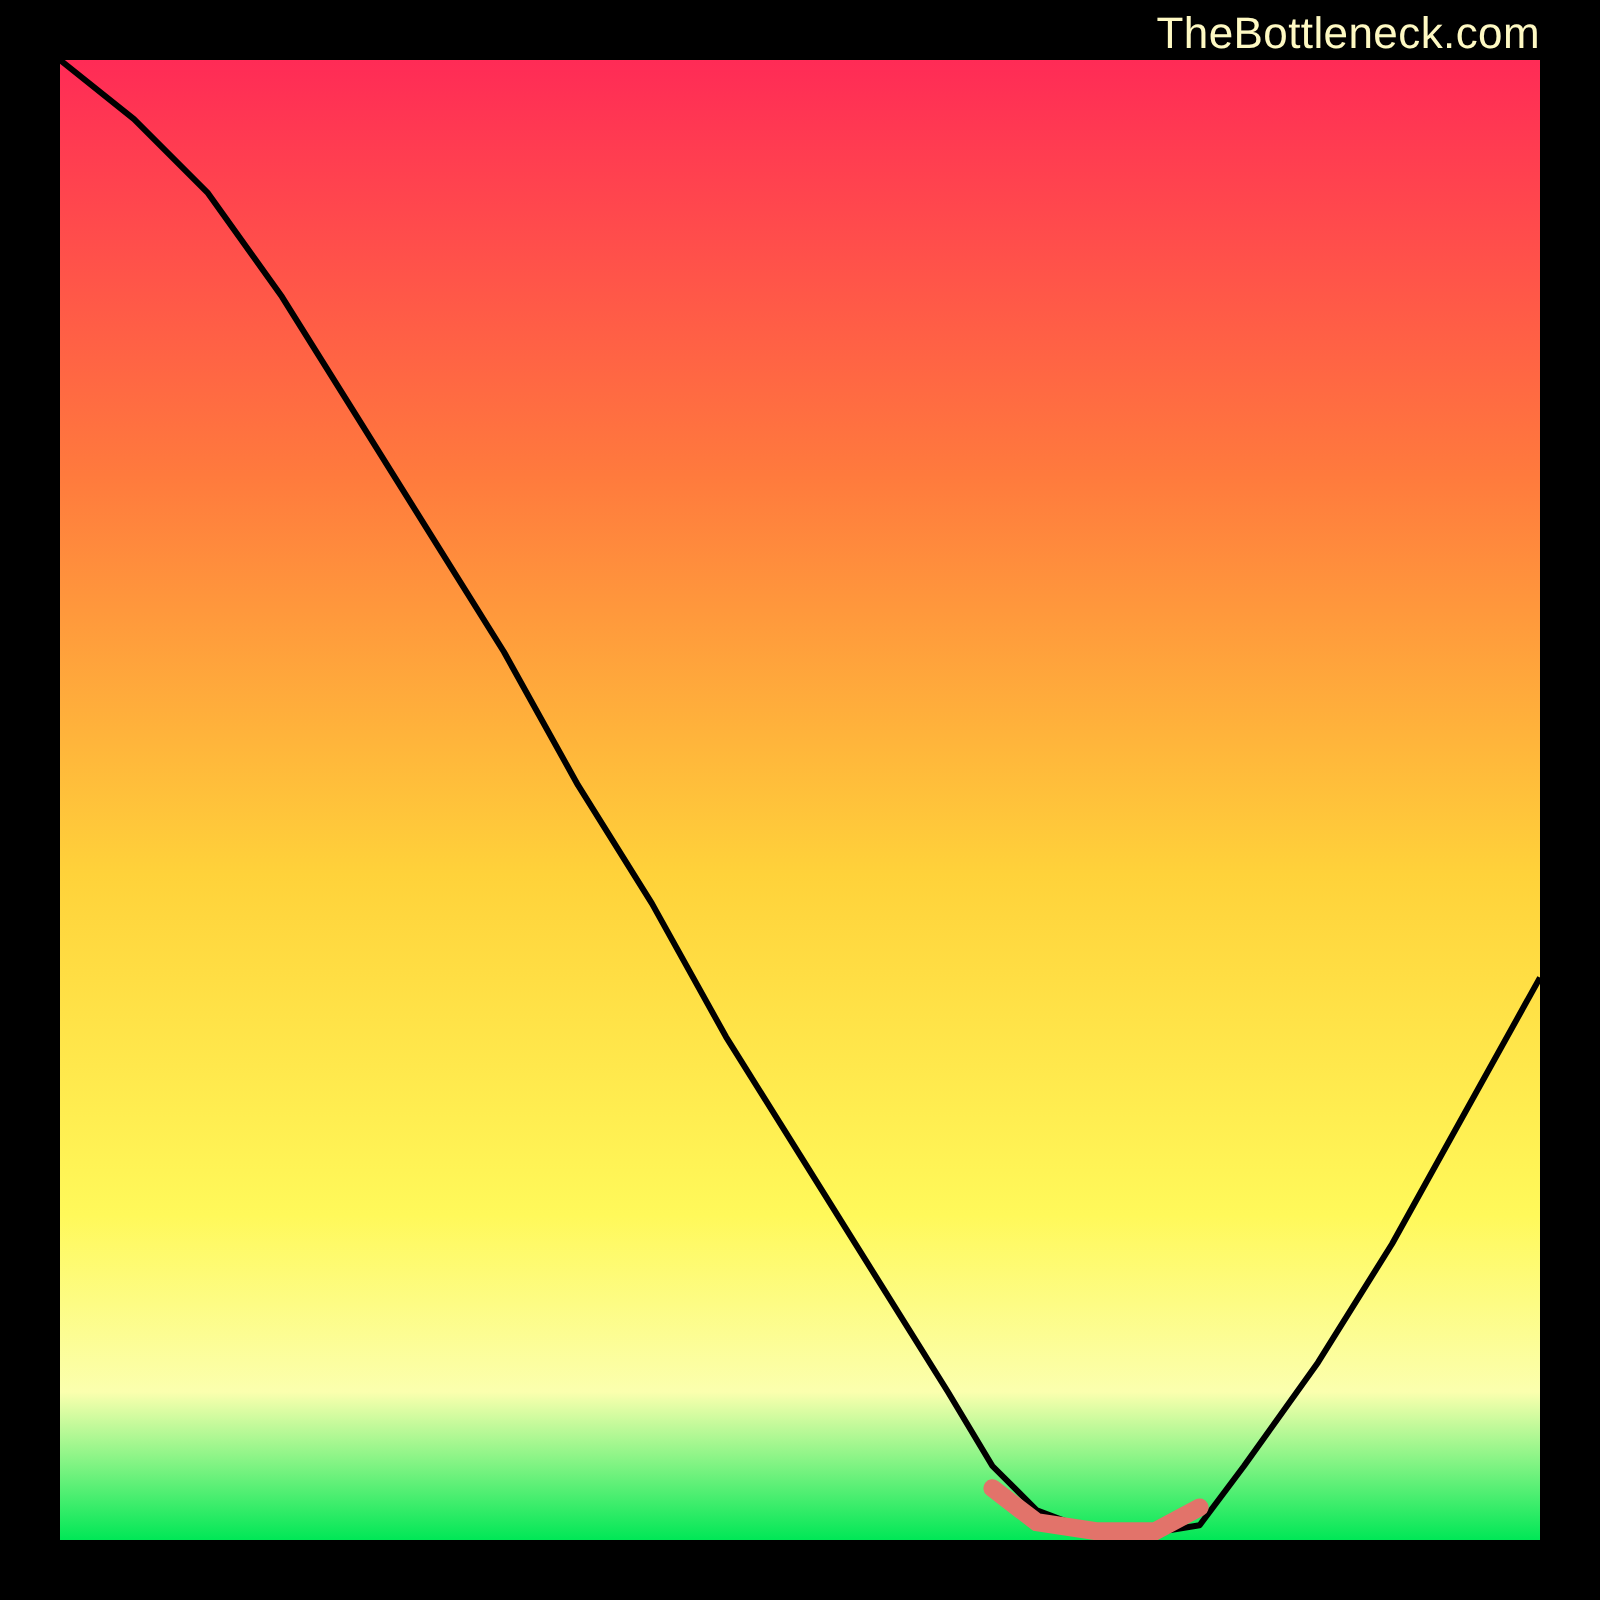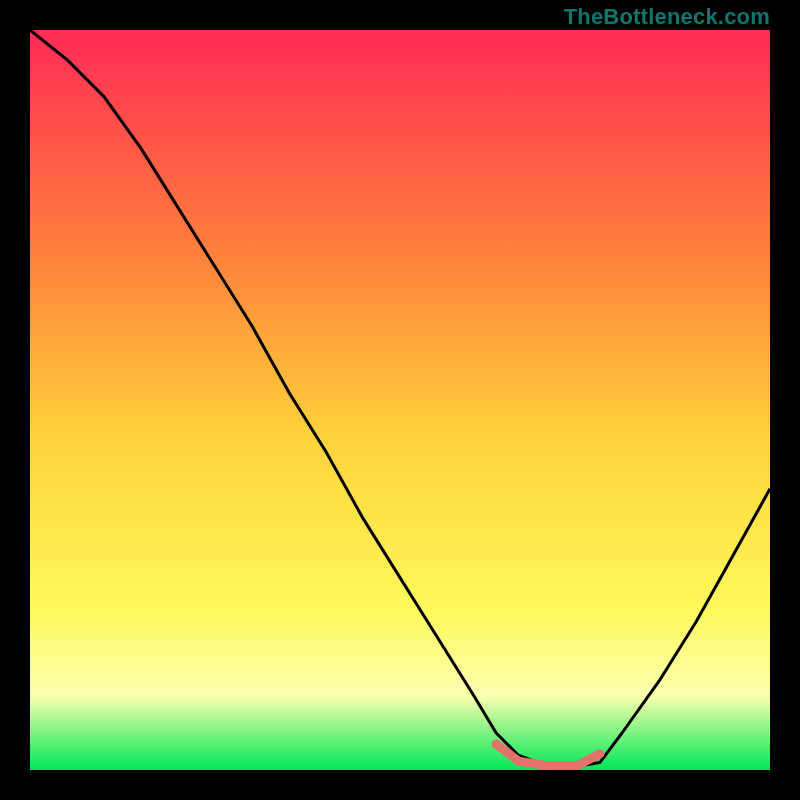--- a/index.html
+++ b/index.html
@@ -23,23 +23,23 @@
     position: absolute;
     left: 0;
     top: 0;
     width: 740px;
     height: 740px;
   }
   .watermark {
     position: absolute;
     top: 4px;
     right: 30px;
-    color: #0f766e;
+    color: #fef9c3;
     font-size: 22px;
-    font-weight: bold;
+    font-weight: normal;
     letter-spacing: 0.2px;
   }
   svg { display: block; }
 </style>
 </head>
 <body>
 
 <div class="watermark">TheBottleneck.com</div>
 
 <div class="frame">

